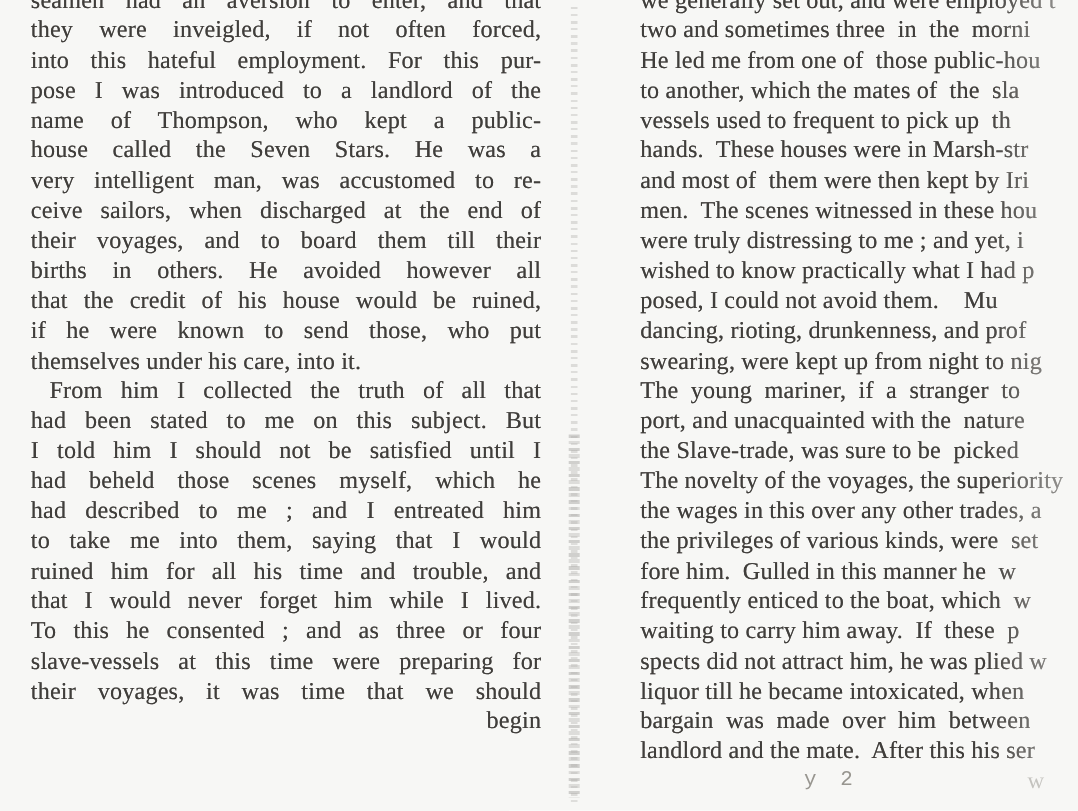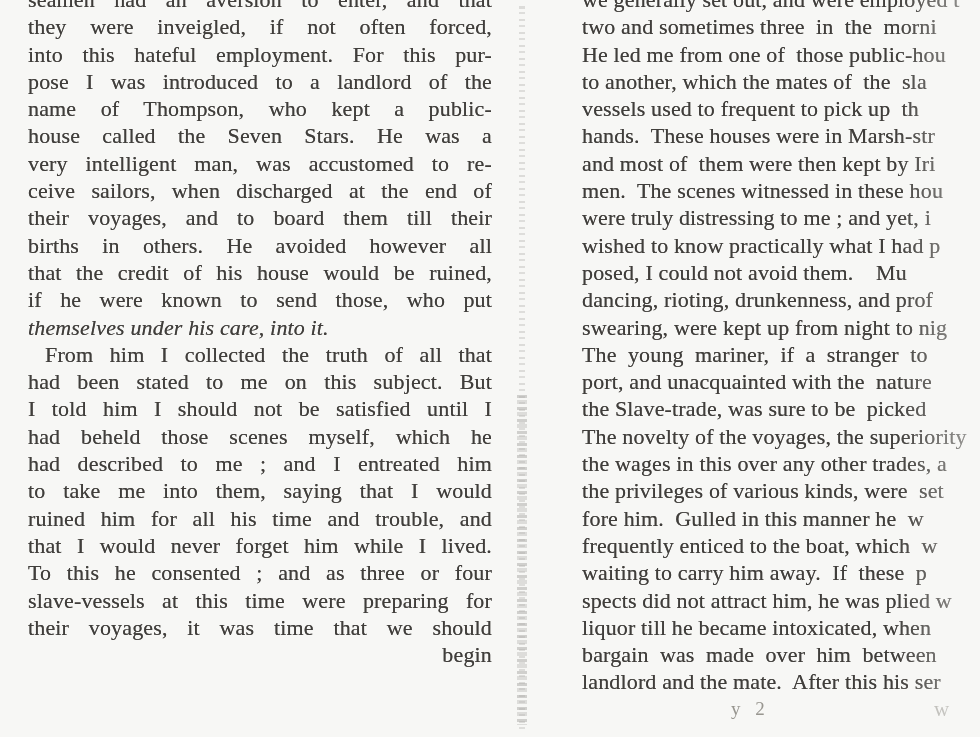--- a/index.html
+++ b/index.html
@@ -27,40 +27,41 @@
   .textblock-left  { left: 28px;  width: 464px; }
   .textblock-right { left: 22px;  width: 470px; } 
 
   .pline {
     height: 27.3px;
     overflow: hidden;
     text-align: justify;
     text-align-last: justify;
   }
   .pline::after { content: ""; display: inline-block; width: 100%; }
-  .pline.align-left  { text-align: center;  text-align-last: left; font-style: italic; }
+  .pline.align-left  { text-align: center;  text-align-last: left; }
   .pline.align-left::after  { content: none; }
   .pline.align-right { text-align: center; text-align-last: right; font-family: Liberation Serif, serif; }
   .pline.align-right::after { content: none; }
   .pline.indent { text-indent: 17px; }
 
   .rline {
     height: 27.3px;
     white-space: pre;
     text-align: left;
   }
 
   .signature-mark {
     position: absolute;
     left: 171px;
     top: 698px;
     font-size: 19px;
     letter-spacing: 5px;
     color: var(--faint_ink, #989690);
     text-shadow: none;
+    font-family: Liberation Mono, monospace;
   }
   .catchword-right {
     position: absolute;
     left: 374px;
     top: 697px;
     font-size: 21px;
     color: var(--faint_ink, #989690);
     opacity: 0.75;
   }
 

